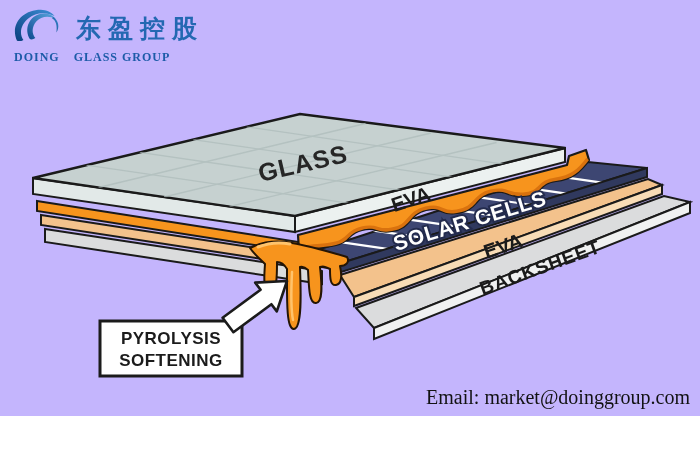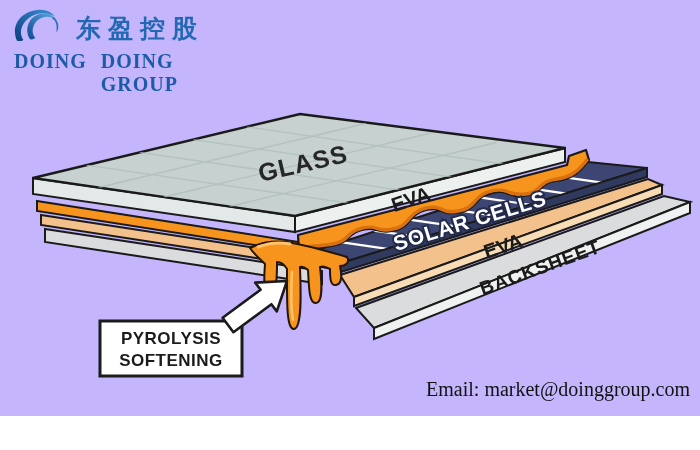--- a/index.html
+++ b/index.html
@@ -5,23 +5,23 @@
   html,body{margin:0;padding:0;background:#ffffff;}
   #stage{position:relative;width:700px;height:416px;background:#c4b5fd;overflow:hidden;
          font-family:"Liberation Sans",sans-serif;}
   
   #logo{position:absolute;left:10px;top:6px;width:230px;}
   #logo .row1{display:flex;align-items:center;}
   #logo .cn{font-size:25px;font-weight:bold;color:#2368b2;letter-spacing:7px;
             font-family:"Liberation Sans",sans-serif;margin-left:8px;}
   #logo .row2{display:flex;margin-top:0px;margin-left:4px;gap:14px;}
   #logo .en{font-family:"Liberation Serif",serif;font-weight:bold;color:#1d5ba8;
-            font-size:20px;letter-spacing:1px;}
+            font-size:12px;letter-spacing:1px;}
   
-  #contact{position:absolute;right:10px;top:374px;text-align:right;
+  #contact{position:absolute;right:10px;top:382px;text-align:right;
            font-family:"Liberation Serif",serif;color:#121212;font-size:20px;line-height:1.5;}
   
   text{font-family:"Liberation Sans",sans-serif;}
   .layer-label{font-weight:bold;}
   .glass-label{font-size:25px;fill:#262626;letter-spacing:1px;}
   .eva-label{font-size:20px;fill:#1b1b1b;}
   .cells-label{font-size:21px;fill:#ffffff;stroke:#232b4d;stroke-width:4px;paint-order:stroke;letter-spacing:1px;}
   .back-label{font-size:19px;fill:#1b1b1b;letter-spacing:1px;}
   .callout-text{font-size:17px;font-weight:bold;fill:#1b1b1b;letter-spacing:0.5px;}
 </style>
@@ -44,21 +44,21 @@
           </linearGradient>
         </defs>
         <path d="M6,38 C-2,20 12,4 32,4 C38,4 44,7 47,11 C38,6 26,7 19,13 C10,20 8,30 13,37 C11,38.5 8,38.5 6,38 Z" fill="url(#lg1)"></path>
         <path d="M20,36 C14,26 18,13 30,9 C37,6.6 45,9 48,14 C41,10 32,11 27,17 C22,23 22,30 26,35 C24,36.5 21.5,36.8 20,36 Z" fill="url(#lg2)"></path>
         <path d="M46,12 C51,16 53,23 49,29 C50,22 49,16 44,13 Z" fill="url(#lg1)"></path>
       </svg>
       <span class="cn">东盈控股</span>
     </div>
     <div class="row2">
       <span class="en">DOING</span>
-      <span class="en">DOING GROUP</span>
+      <span class="en">GLASS GROUP</span>
     </div>
   </div>
 
   <svg width="700" height="450" viewBox="0 0 700 450" style="position:absolute;left:0;top:0;">
     <defs>
       <clipPath id="clipGlass">
         <polygon points="33,178 300,114 565,148 295,216"></polygon>
       </clipPath>
       <clipPath id="clipNavy">
         <polygon points="302,255 588,162 647,168 338,264"></polygon>

